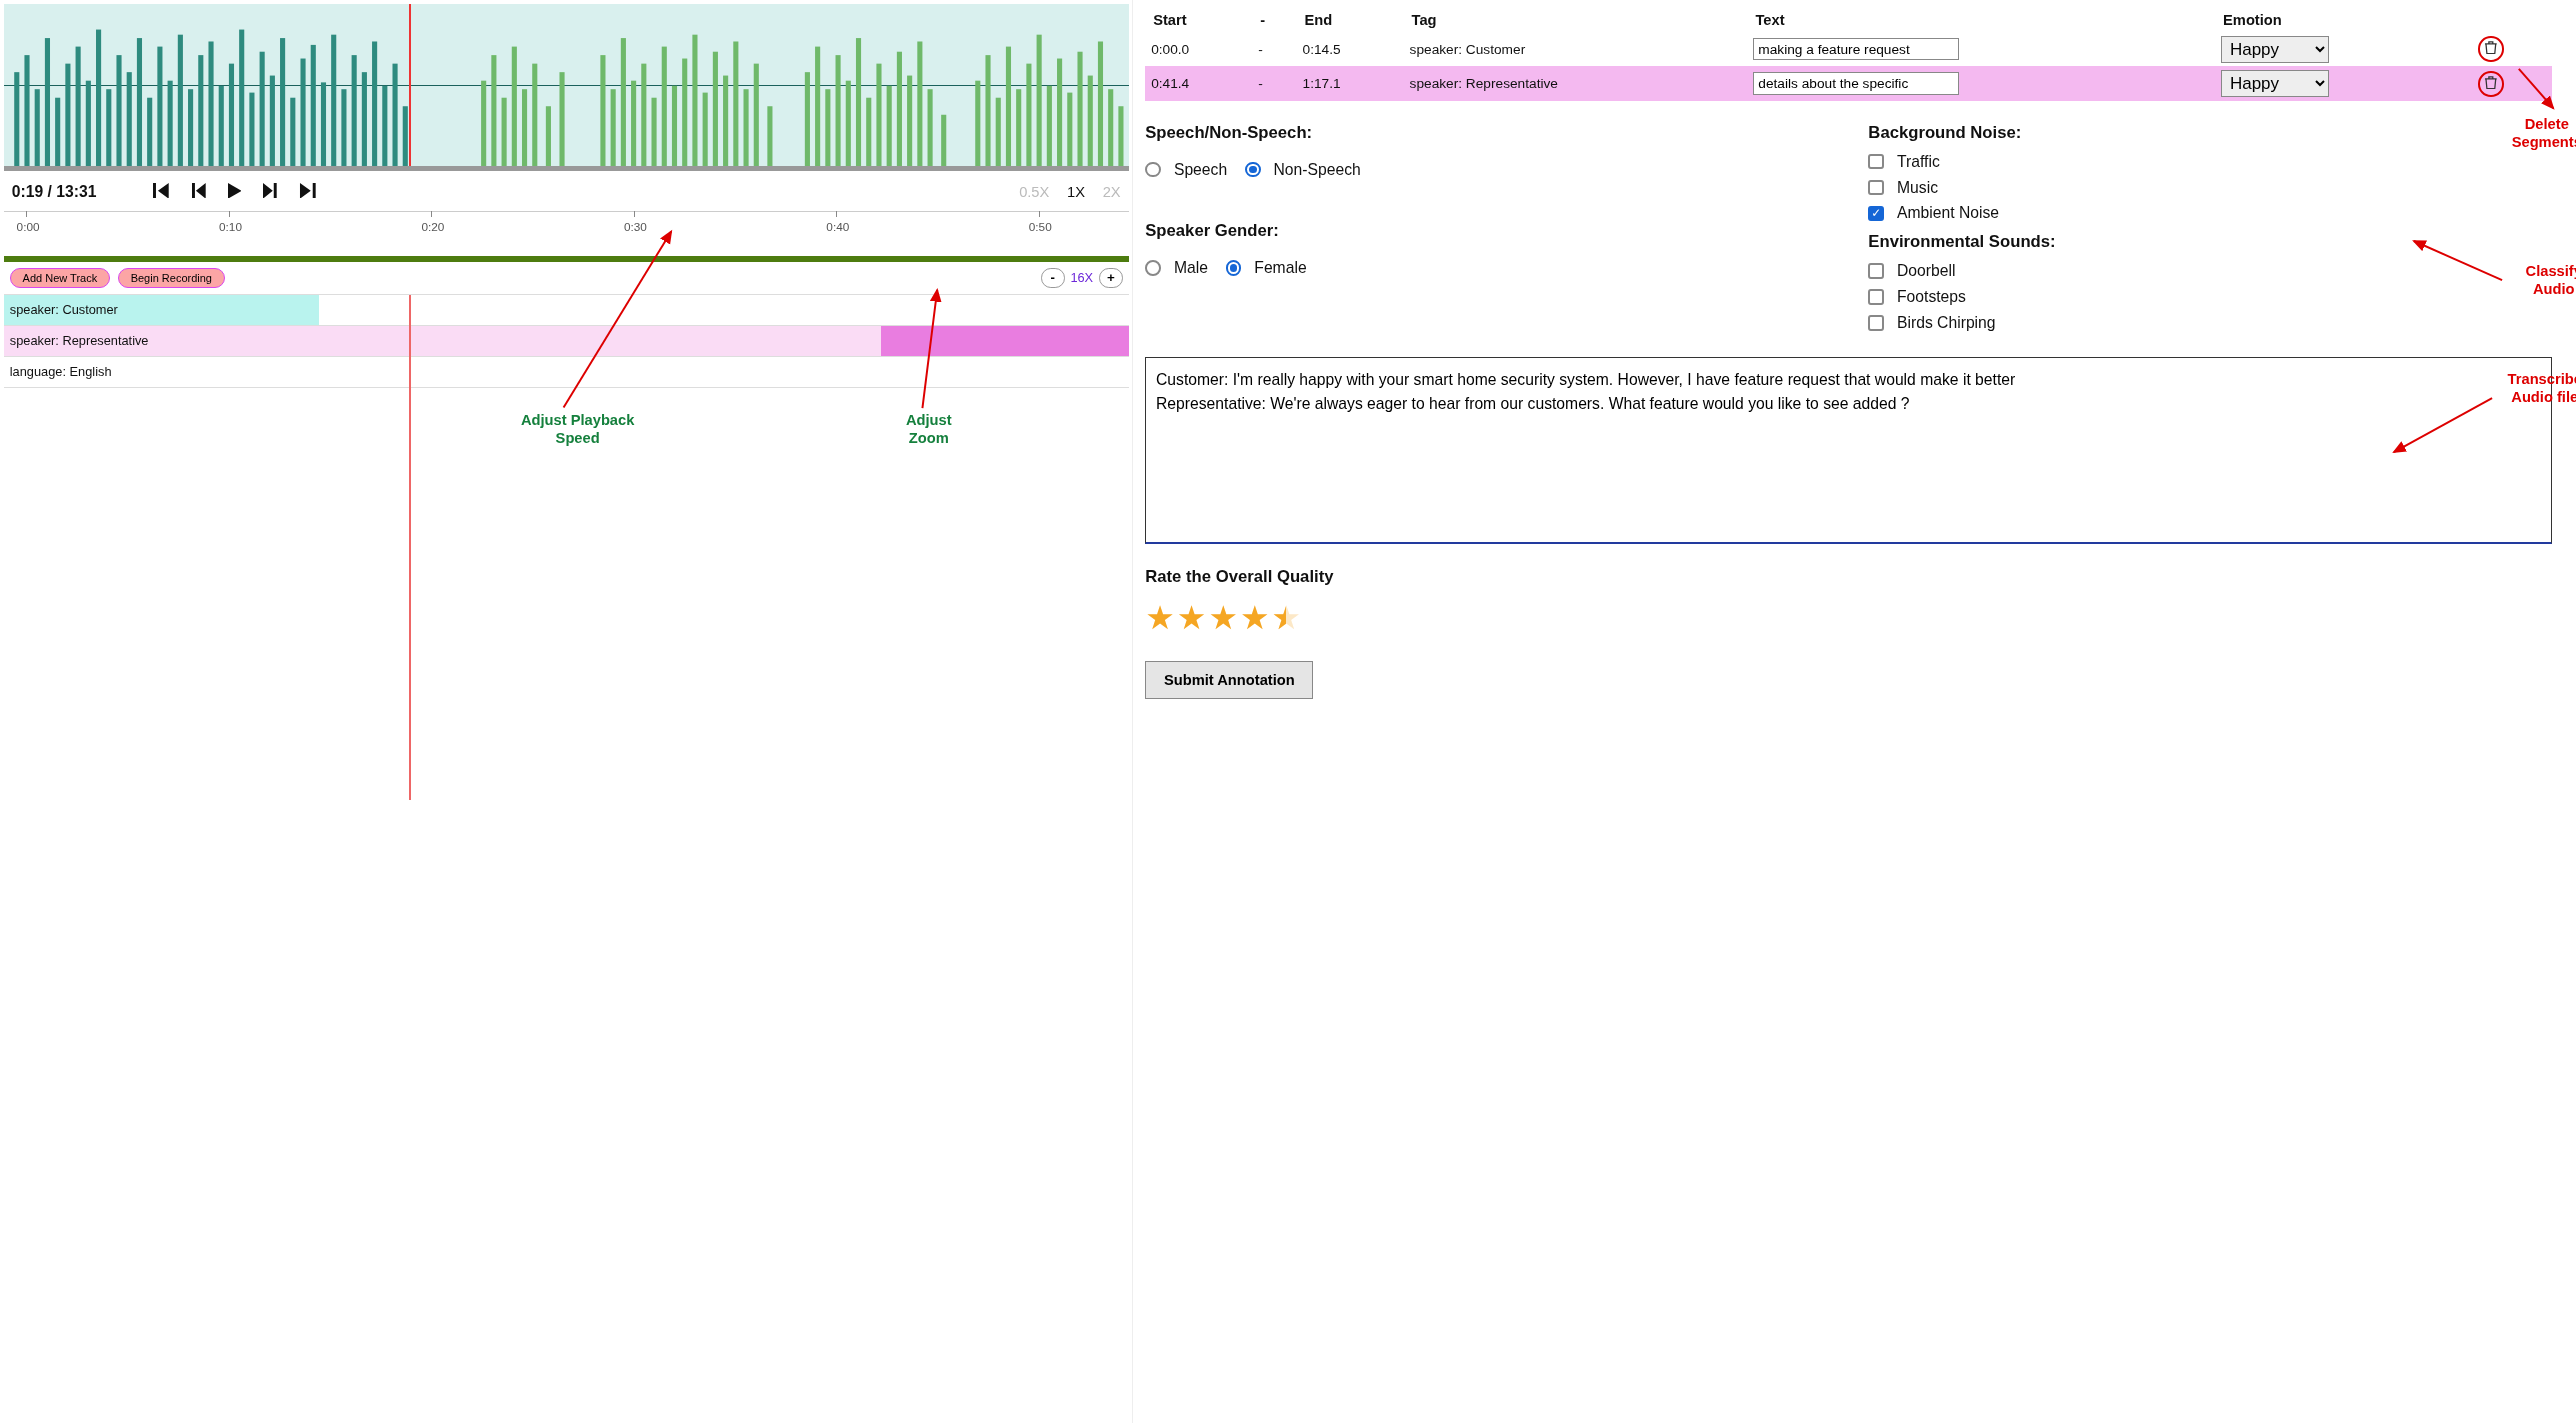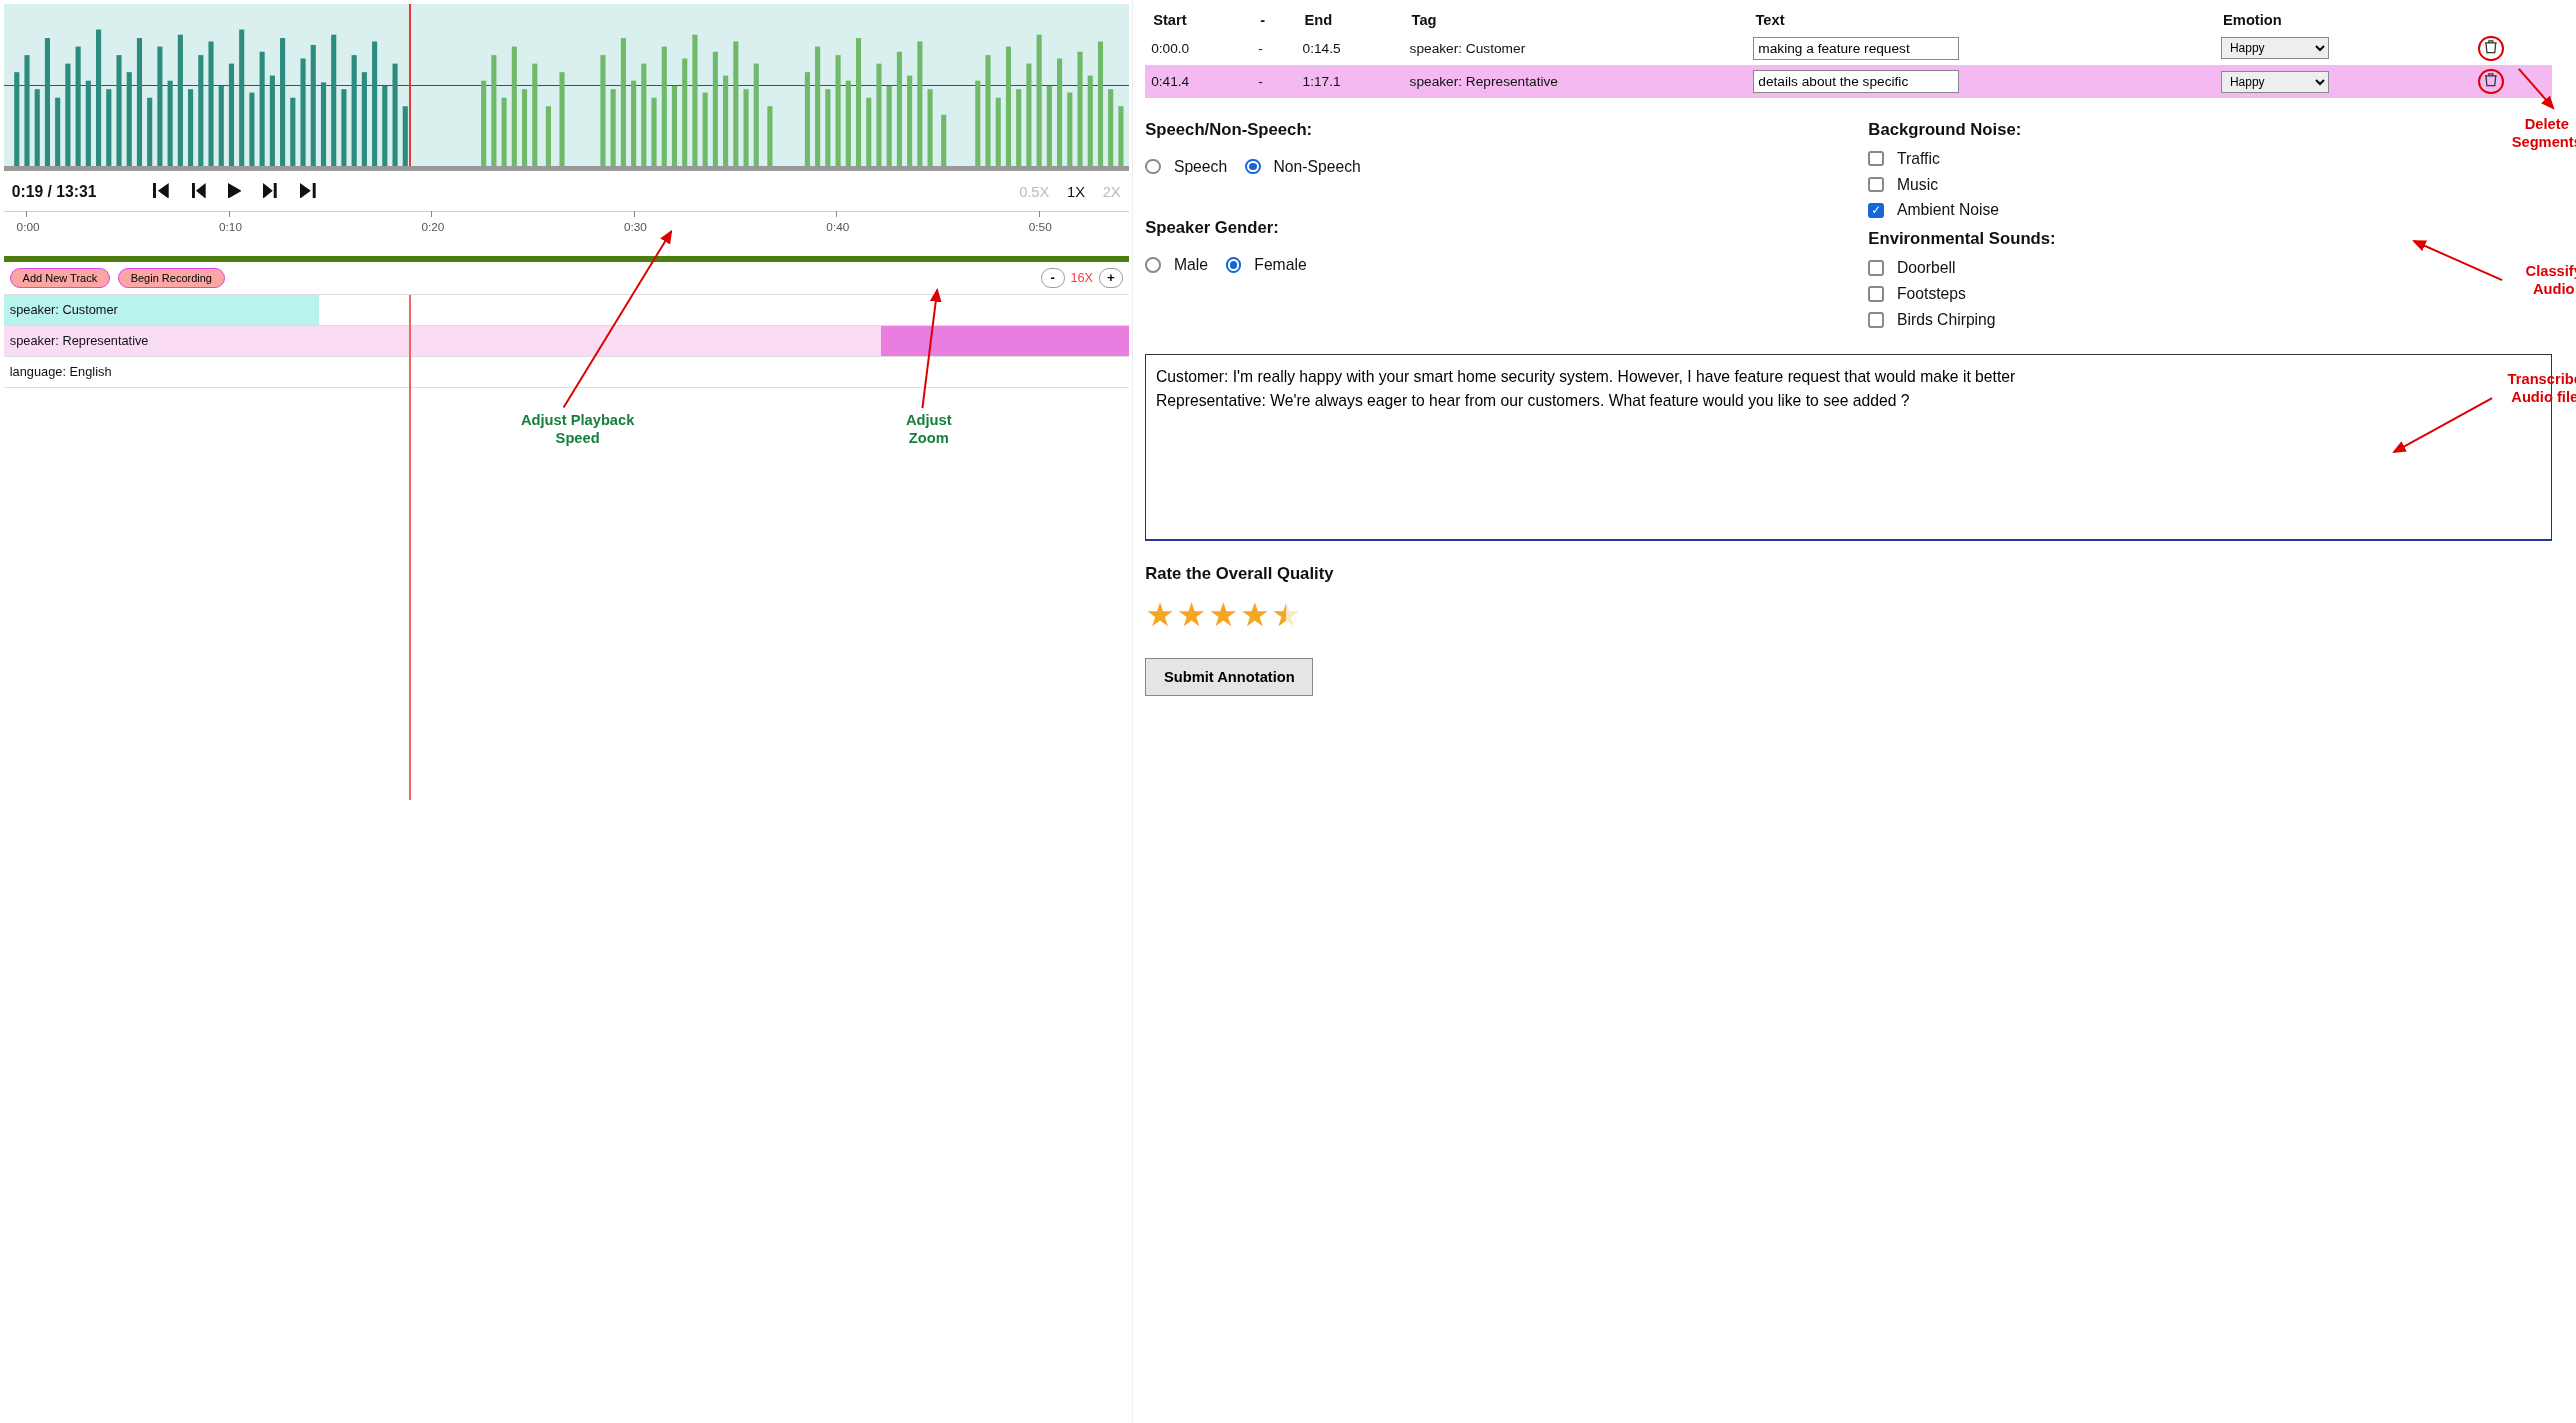--- a/index.html
+++ b/index.html
@@ -23,39 +23,39 @@
   
   .ruler{height:51px;border-top:1px solid #ccc;border-bottom:6px solid #4d7c0f;position:relative;margin-top:5px}
   .tick{position:absolute;top:0;font-size:11.8px;color:#555}
   .tick::before{content:"";position:absolute;left:0;top:-1px;height:5.9px;width:1px;background:#888}
   .tick span{position:relative;top:7.9px;left:-9.8px}
   
   .act-row{display:flex;align-items:center;padding:5.9px 5.9px;gap:7.9px;border-bottom:1px solid #ddd}
   .pill{border:1px solid #d946ef;background:#fca5a5;border-radius:13.7px;padding:2.9px 11.8px;font-size:11px;cursor:pointer}
   .zoom-group{margin-left:auto;display:flex;align-items:center;gap:0}
   .zbtn{border:1px solid #999;background:#fff;width:23.6px;height:19.6px;border-radius:9.8px;font-weight:700;cursor:pointer;line-height:13.7px;padding:0}
-  .zlabel{margin:0 5.9px;font-size:12.8px;color:#ef4444}
+  .zlabel{margin:0 5.9px;font-size:12.8px;color:#6d28d9}
   
   .track-row{position:relative;height:31px;border-bottom:1px solid #ddd;font-size:12.8px;display:flex;align-items:center}
   .track-label{position:absolute;left:5.9px;z-index:2}
   .seg{position:absolute;top:0;bottom:0}
   .seg.cust{left:0;width:28%;background:#b9f3ee}
   .seg.rep-bg{left:0;right:0;background:#fadcf5}
   .seg.rep{left:78%;right:0;background:#e97de0}
   .tracks-area{position:relative}
   .global-playhead{position:absolute;top:0;bottom:0;width:2px;background:#e66;left:36%;z-index:5}
   
   .annot-left{position:absolute;color:#15803d;font-weight:700;font-size:14.7px;text-align:center;line-height:1.2}
   
   table.seg-table{border-collapse:collapse;width:100%;margin-bottom:11.8px}
   .seg-table th{text-align:left;font-size:14.7px;padding:3.9px 7.9px}
   .seg-table td{padding:3.9px 5.9px;font-size:13.7px}
   .seg-table tr.sel td{background:#f4b9f0}
   .txt-in{width:206px;padding:2.9px 3.9px;border:1px solid #888;font-size:13.7px;resize:none}
-  .emo-sel{width:108px;padding:2px 3.9px;border:1px solid #888;background:#eee;font-size:12px}
+  .emo-sel{width:108px;padding:2px 3.9px;border:1px solid #888;background:#eee;font-size:17px}
   .del-btn{width:21.6px;height:21.6px;border:none;background:none;cursor:pointer;padding:0}
   .del-circle{display:inline-flex;width:25.5px;height:25.5px;border:2px solid #d00;border-radius:50%;align-items:center;justify-content:center}
   
   .cols{display:flex;gap:39px;margin-top:5.9px}
   .col{flex:1}
   .col h4{font-size:16.7px;margin:9.8px 0 9.8px 0}
   .radio-row,.check-row{display:flex;align-items:center;gap:13px;margin:7.9px 0;font-size:15.7px}
   .r-outer{width:15.7px;height:15.7px;border:2px solid #888;border-radius:50%;display:inline-flex;align-items:center;justify-content:center}
   .r-outer.sel{border-color:#1566d6}
   .r-inner{width:7.9px;height:7.9px;border-radius:50%;background:#1566d6}

